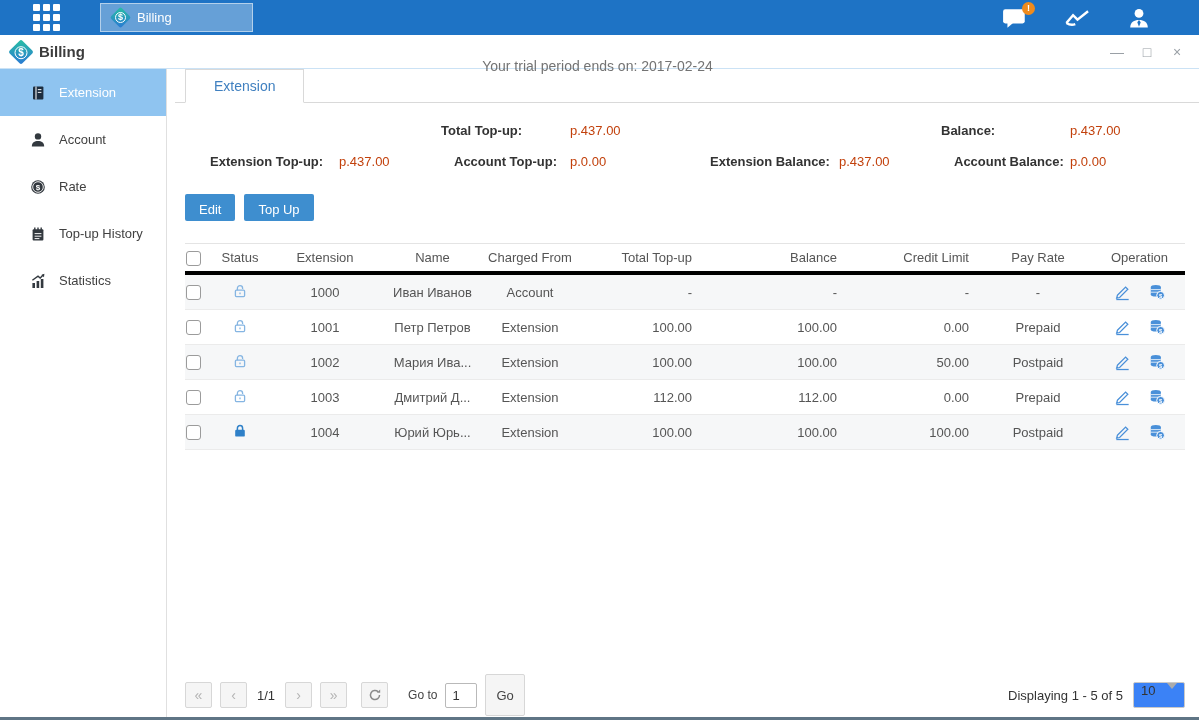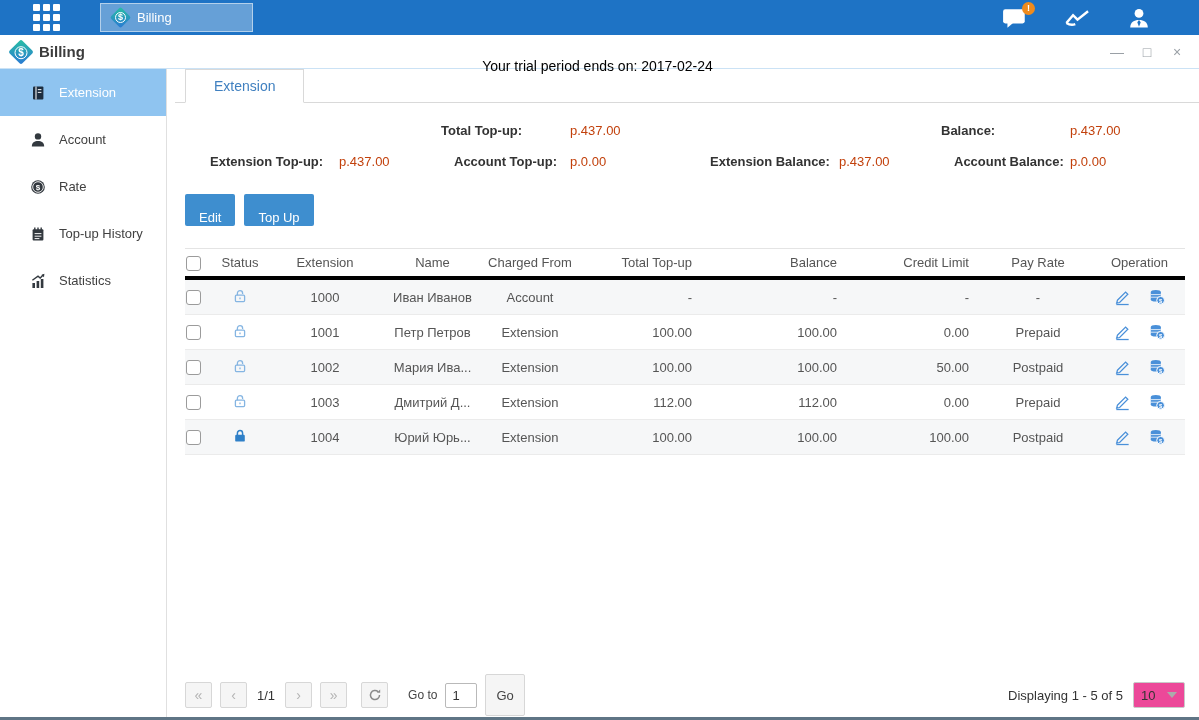--- a/index.html
+++ b/index.html
@@ -19,21 +19,21 @@
   
   .diamond { width:15px; height:15px; transform:rotate(45deg); background:linear-gradient(135deg,#28b9a8 10%,#2a7fd0 90%); border-radius:2px; display:inline-flex; align-items:center; justify-content:center; flex:0 0 auto; }
   .diamond .din { transform:rotate(-45deg); color:#fff; font-size:9px; font-weight:bold; border:1px solid #fff; border-radius:50%; width:11px; height:11px; display:flex; align-items:center; justify-content:center; line-height:1; }
   .diamond.lg { width:18px; height:18px; }
   .diamond.lg .din { width:13px; height:13px; font-size:10px; }
 
   
   .titlebar { height:34px; flex:0 0 34px; background:#fff; border-bottom:1px solid #cbe2f5; display:flex; align-items:center; position:relative; }
   .title-left { display:flex; align-items:center; gap:9px; margin-left:12px; }
   .app-title { font-size:15px; font-weight:bold; color:#3c3c3c; }
-  .trial-notice { position:absolute; left:0; right:4px; text-align:center; color:#000000; font-size:14px; pointer-events:none;margin-top:28px; }
+  .trial-notice { position:absolute; left:0; right:4px; text-align:center; color:#737373; font-size:14px; pointer-events:none;margin-top:28px; }
   .win-controls { position:absolute; right:14px; display:flex; gap:14px; color:#9aa0a6; font-size:14px; }
   .win-controls span { cursor:pointer; width:16px; text-align:center; }
 
   
   .body { flex:1; display:flex; min-height:0; }
   .sidebar { width:167px; flex:0 0 167px; border-right:1px solid #e0e0e0; background:#fff; }
   .side-item { height:47px; display:flex; align-items:center; padding-left:30px; gap:13px; font-size:13px; color:#414141; cursor:pointer; }
   .side-item .si-icon { color:#33393f; display:flex; }
   .side-item.active { background:#8fc4f0; color:#fff; }
   .side-item.active .si-icon { color:#1d2e40; }
@@ -46,21 +46,21 @@
   .summary { display:flex; padding-top:16px; }
   .s-half { width:50%; }
   .s-row { display:flex; margin-bottom:9px; height:22px; align-items:center;justify-content:flex-end; }
   .s-pair { display:flex; }
   .s-label { width:129px; font-weight:bold; color:#333; font-size:13px; }
   .s-label.w2 { width:116px; }
   .s-value { width:115px; color:#c2410c; font-size:13px; }
 
   
   .actions { display:flex; gap:9px; margin-top:13px; }
-  .btn { background:#3e8ecf; color:#fff; border:none; font-size:13px; height:27px; padding:16px 14px; border-radius:2px; cursor:pointer; font-family:inherit; }
+  .btn { background:#3e8ecf; color:#fff; border:none; font-size:13px; height:27px; padding:8px 14px; border-radius:2px; cursor:pointer; font-family:inherit; }
 
   
   .table { margin-top:22px; font-size:13px; }
   .trow, .thead { display:grid; grid-template-columns:30px 50px 120px 95px 100px 125px 145px 132px 112px 1fr; align-items:center; }
   .thead { height:32px; border-top:1px solid #e4e4e4; border-bottom:4px solid #000000; color:#555; }
   .trow { height:35px; border-bottom:1px solid #ebebeb; color:#555; }
   .trow:nth-child(even) { background:#f6f7f8; }
   .cell { text-align:center; overflow:hidden; white-space:nowrap; }
   .cell.r { text-align:right; padding-right:13px; }
   .cell.chk { text-align:left; padding-left:1px; }
@@ -76,21 +76,21 @@
   .spacer { flex:1; }
   .pagebar { height:36px; flex:0 0 36px; display:flex; align-items:center; margin-bottom:4px; }
   .pg-btn { width:27px; height:26px; background:#f5f5f5; border:1px solid #d7d7d7; border-radius:2px; display:flex; align-items:center; justify-content:center; color:#b3b3b3; font-size:14px; margin-right:8px; cursor:pointer; }
   .pg-indicator { color:#333; margin:0 10px 0 2px; font-size:13px; }
   .pg-refresh { margin-left:6px; }
   .goto-label { margin:0 8px 0 12px; color:#444; font-size:12px; }
   .goto-input { width:32px; height:25px; border:1px solid #b9b9b9; border-radius:2px; font-size:13px; padding:0 6px; font-family:inherit; color:#333; }
   .go-btn { margin-left:8px; height:42px; padding:0 10px; background:#f5f5f5; border:1px solid #d7d7d7; border-radius:2px; font-size:13px; color:#444; cursor:pointer; font-family:inherit; }
   .pg-right { margin-left:auto; display:flex; align-items:center; gap:10px; }
   .displaying { font-size:13px; color:#333; }
-  .pagesize { width:52px; height:26px; border:1px solid #c9c9c9; border-radius:2px; background:#ec4899; display:flex; align-items:center; padding:0 7px; justify-content:space-between; font-size:13px; color:#333; cursor:pointer; }
+  .pagesize { width:52px; height:26px; border:1px solid #c9c9c9; border-radius:2px; background:#3b82f6; display:flex; align-items:flex-start; padding:0 7px; justify-content:space-between; font-size:13px; color:#333; cursor:pointer; }
   .tri-down { width:0; height:0; border-left:5px solid transparent; border-right:5px solid transparent; border-top:6px solid #ababab; }
 </style>
 </head>
 <body>
 
 <div class="window">
 
   <div class="topbar">
     <div class="app-grid">
       <span></span>

